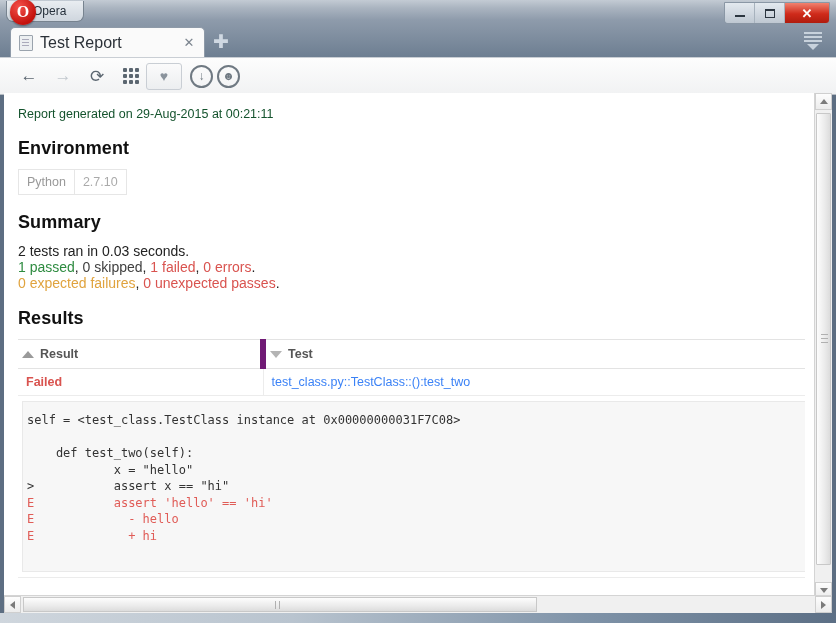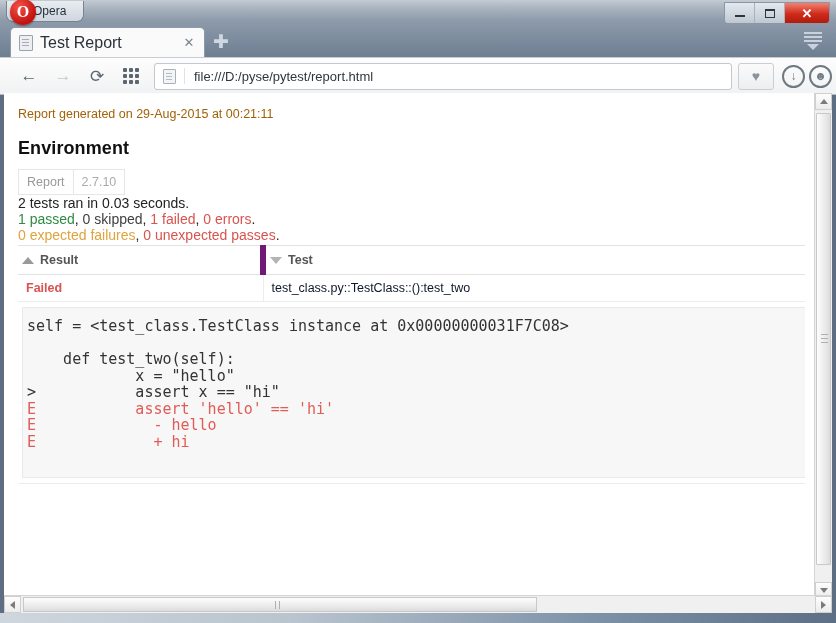--- a/index.html
+++ b/index.html
@@ -190,21 +190,21 @@
   }
   .page {
     position: absolute; left: 0; top: 0;
     width: 801px; height: 488px;
     background: #fff;
     overflow: hidden;
     padding: 0;
   }
   .content { padding: 10px 14px 0 14px; }
 
-  .meta-line { font-size: 12.5px; color: #a16207; margin: 4px 0 0 0; }
+  .meta-line { font-size: 12.5px; color: #14532d; margin: 4px 0 0 0; }
   h2.sec {
     font-size: 18px; color: #111; margin: 17px 0 10px 0;
     font-weight: bold; letter-spacing: .1px;
   }
   .env-table { border-collapse: collapse; margin-top: 2px; }
   .env-table td {
     border: 1px solid #e6e6e6;
     padding: 5px 8px;
     font-size: 12.5px; color: #aaa;
   }
@@ -236,30 +236,30 @@
     border-left: 6px solid transparent; border-right: 6px solid transparent;
     border-top: 7px solid #b4b4b4;
   }
   .results-table td {
     font-size: 12.5px; padding: 6px 8px 6px 8px;
     border-bottom: 1px solid #ececec;
     vertical-align: top;
   }
   .results-table td.col-result { width: 212px; border-right: 1px solid #ececec; }
   td.r-failed { color: #d9534f; font-weight: bold; }
-  td.testname { color: #0f172a; margin-left: 36px; }
+  td.testname { color: #3b82f6; margin-left: 36px; }
 
   .log-row td { padding: 0; border-bottom: 1px solid #ececec; border-right: none; }
   .log {
     background: #f7f7f7;
     border: 1px solid #e9e9e9;
     margin: 5px 2px 5px 4px;
     padding: 10px 8px 10px 4px;
     font-family: "DejaVu Sans Mono", "Liberation Mono", monospace;
-    font-size: 15px; line-height: 16.5px;
+    font-size: 12px; line-height: 16.5px;
     color: #333;
     white-space: pre;
     overflow: hidden;
   }
   .log .e { color: #e05c57; }
 
   
   .vsb {
     position: absolute; right: 4px; top: 93px;
     width: 17px; height: 506px;
@@ -370,52 +370,49 @@
             <span></span>
             <span></span>
           <span></span>
             <span></span>
             <span></span>
           <span></span>
             <span></span>
             <span></span>
         </span>
       </div>
-      <div class="urlbar">
-        <span class="url-favicon"></span>
-        <span class="url-sep"></span>
-        <span class="url-text" title="Search or enter address">file:///D:/pyse/pytest/report.html</span>
-      </div>
       <div class="heart-btn">♥</div>
       <div class="round-ico first-r">↓</div>
       <div class="round-ico">☻</div>
     </div>
 
     <div class="viewport">
       <div class="page">
         <div class="content">
 
           <p class="meta-line">Report generated on 29-Aug-2015 at 00:21:11</p>
 
           <h2 class="sec">Environment</h2>
           <table class="env-table">
             <tbody>
             <tr>
-              <td class="k">Report</td>
+              <td class="k">Python</td>
               <td>2.7.10</td>
             </tr>
           </tbody>
             </table>
 
+          <h2 class="sec">Summary</h2>
           <p class="summary-p">
             <span>2 tests ran in 0.03 seconds.</span><br>
             <span class="passed">1 passed</span><span>, </span><span class="skipped">0 skipped</span><span>, </span><span class="failed">1 failed</span><span>, </span><span class="errors">0 errors</span><span>.</span><br>
             <span class="xfail">0 expected failures</span><span>, </span><span class="xpass">0 unexpected passes</span><span>.</span>
           </p>
 
+          <h2 class="sec">Results</h2>
           <table class="results-table">
             <tbody>
                 <tr>
               <th class="col-result">
                 <span class="sort-arrow up"></span>
                 <span>Result</span>
               </th>
               <th>
                 <span class="sort-arrow down"></span>
                 <span>Test</span>

